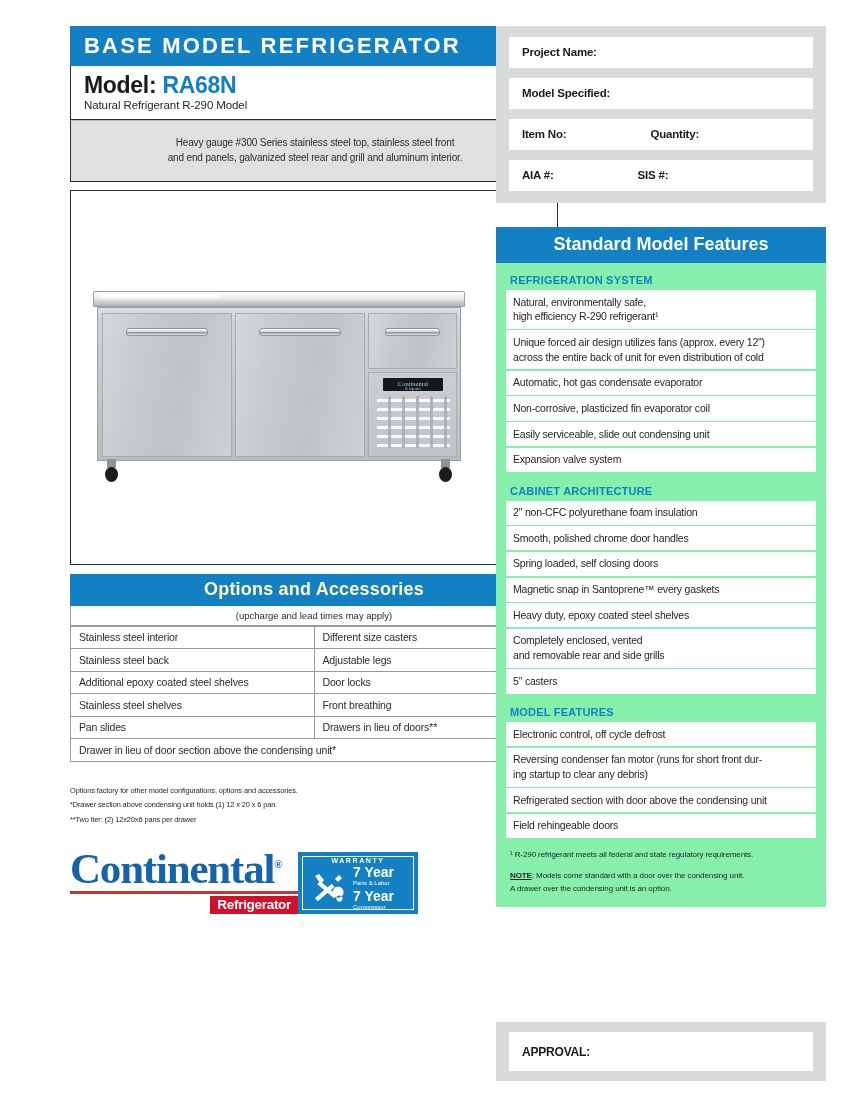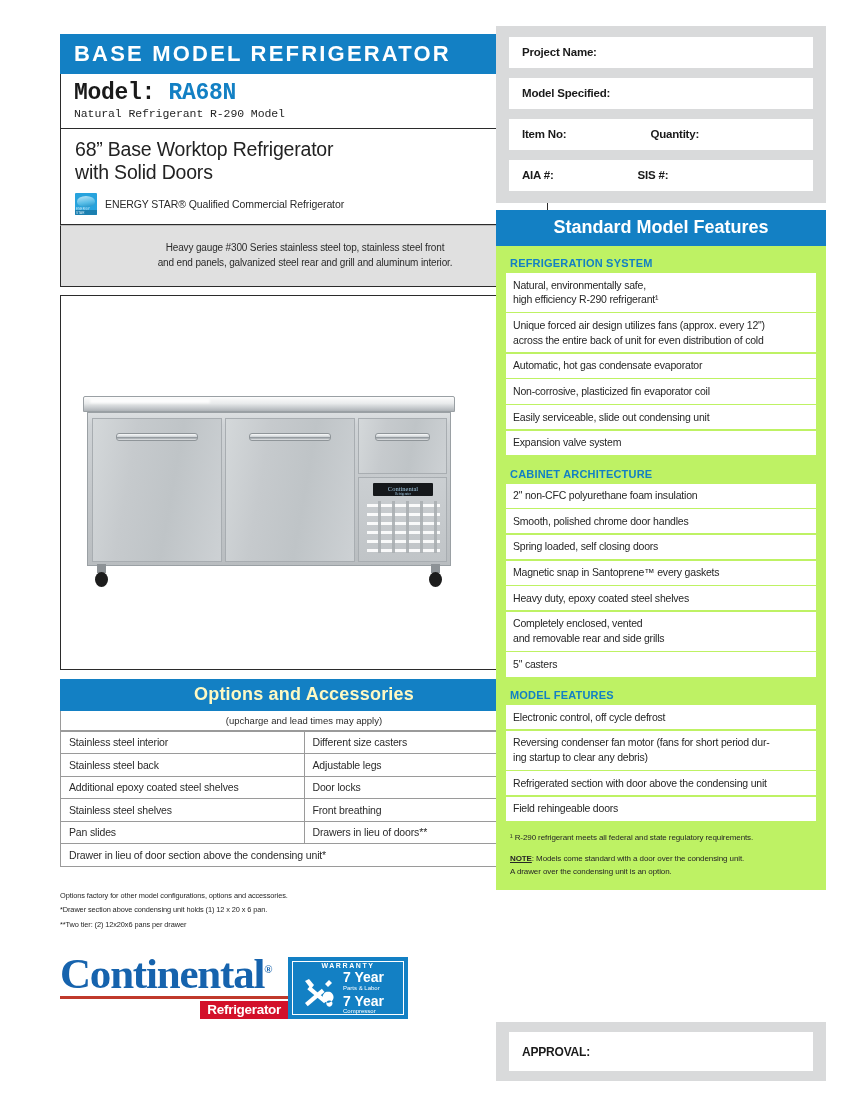--- a/index.html
+++ b/index.html
@@ -5,31 +5,31 @@
   * { box-sizing: border-box; margin: 0; padding: 0; }
   html, body {
     width: 850px; height: 1100px;
     background: #ffffff;
     font-family: "Liberation Sans", sans-serif;
     -webkit-font-smoothing: antialiased;
   }
   .page { position: relative; width: 850px; height: 1100px; background:#fff; }
 
   
-  .left-col { position:absolute; left:60px; top:26px; width:488px;margin-top:8px; }
+  .left-col { position:absolute; left:70px; top:26px; width:488px; }
 
   .main-title-bar {
     background:#1380c4; color:#fff;
     font-size:22px; font-weight:bold; letter-spacing:2.2px;
     padding:8px 0 9px 14px; line-height:1.05;
   }
 
   .model-box {
     border:1.5px solid #2b2b2b; border-top:none;
-    padding:7px 13px 8px 13px; background:#fff;font-family:Liberation Mono, monospace;
+    padding:7px 13px 8px 13px; background:#fff;
   }
   .model-line { font-size:23px; font-weight:bold; color:#1a1a1a; line-height:1.08; letter-spacing:-0.3px;}
   .model-line .mnum { color:#1380c4; }
   .model-sub { font-size:11.5px; color:#262626; margin-top:1px; letter-spacing:-0.1px;}
 
   .desc-box { border:1.5px solid #2b2b2b; border-top:none; background:#fff; }
   .desc-title { font-size:19.5px; color:#222; line-height:1.2; padding:9px 14px 2px 14px; letter-spacing:-0.2px;}
   .estar-row { display:flex; align-items:center; padding:6px 14px 9px 14px; gap:8px; }
   .estar-logo { width:22px; height:22px; flex:0 0 auto; position:relative; background:#27a3dd; border-radius:1px; overflow:hidden;}
   .estar-logo .star-sw { position:absolute; left:2px; top:3px; width:18px; height:11px; border-radius:50% 50% 45% 45%;
@@ -109,23 +109,23 @@
   .warr-s { font-size:6px; line-height:1.2; margin-bottom:2px;}
 
   
   .right-col { position:absolute; left:496px; top:26px; width:330px; }
   .form-panel { background:#d9dadb; padding:11px 13px 12px 13px; }
   .form-row { background:#fff; margin-bottom:10px; padding:9px 0 10px 13px; display:flex;}
   .form-row:last-child { margin-bottom:0; }
   .form-lab { font-size:11.5px; font-weight:bold; color:#1a1a1a; letter-spacing:-0.2px;}
   .form-lab.second { margin-left:84px; }
 
-  .smf-title { margin-top:7px; background:#1380c4; color:#fff; text-align:center;
+  .smf-title { margin-top:24px; background:#1380c4; color:#fff; text-align:center;
       font-size:18px; font-weight:bold; padding:7px 0 8px 0;}
-  .feat-panel { background:#bef264; padding:8px 10px 10px 10px; }
+  .feat-panel { background:#86efac; padding:8px 10px 10px 10px; }
   .sec-head { color:#1380c4; font-size:11px; font-weight:bold; letter-spacing:.2px;
       padding:3px 2px 4px 4px; }
   .feat-list { display:block; }
   .feat-item { background:#fff; font-size:10.5px; color:#262626; padding:4.5px 6px 5px 7px;
       margin-bottom:1.5px; line-height:1.4; letter-spacing:-0.2px;}
   .sec-gap { height:8px; }
   .fnote { font-size:8px; color:#262626; padding:10px 3px 0 4px; line-height:1.5; letter-spacing:-0.1px;}
   .fnote2 { font-size:8px; color:#262626; padding:9px 3px 2px 4px; line-height:1.55; letter-spacing:-0.1px;}
   .fnote2 u { text-decoration:underline; font-weight:bold;}
 
@@ -142,34 +142,20 @@
 
     <div class="main-title-bar">BASE MODEL REFRIGERATOR</div>
 
     <div class="model-box">
       <div class="model-line">
         <span>Model: </span><span class="mnum">RA68N</span>
       </div>
       <div class="model-sub">Natural Refrigerant R-290 Model</div>
     </div>
 
-    <div class="desc-box">
-      <div class="desc-title">
-        <div>68” Base Worktop Refrigerator</div>
-        <div>with Solid Doors</div>
-      </div>
-      <div class="estar-row">
-        <div class="estar-logo">
-          <div class="star-sw"></div>
-            <div class="star-bar"></div>
-          <div class="star-txt">ENERGY STAR</div>
-        </div>
-        <div class="estar-text">ENERGY STAR® Qualified Commercial Refrigerator</div>
-      </div>
-    </div>
 
     <div class="gray-band">
       <div>Heavy gauge #300 Series stainless steel top, stainless steel front</div>
       <div>and end panels, galvanized steel rear and grill and aluminum interior.</div>
     </div>
 
     <div class="photo-box">
       <div class="fridge">
         <div class="ftop"></div>
         <div class="fbody">
@@ -321,21 +307,21 @@
             <div>and removable rear and side grills</div>
           </div>
         <div class="feat-item">5" casters</div>
       </div>
 
       <div class="sec-gap"></div>
       <div class="sec-head">MODEL FEATURES</div>
       <div class="feat-list">
         <div class="feat-item">Electronic control, off cycle defrost</div>
         <div class="feat-item">
-            <div>Reversing condenser fan motor (fans for short period dur-</div>
+            <div>Reversing condenser fan motor (runs for short front dur-</div>
             <div>ing startup to clear any debris)</div>
           </div>
         <div class="feat-item">Refrigerated section with door above the condensing unit</div>
         <div class="feat-item">Field rehingeable doors</div>
       </div>
 
       <div class="fnote">¹ R-290 refrigerant meets all federal and state regulatory requirements.</div>
       <div class="fnote2">
         <div><u>NOTE</u><span>: Models come standard with a door over the condensing unit.</span></div>
         <div>A drawer over the condensing unit is an option.</div>

